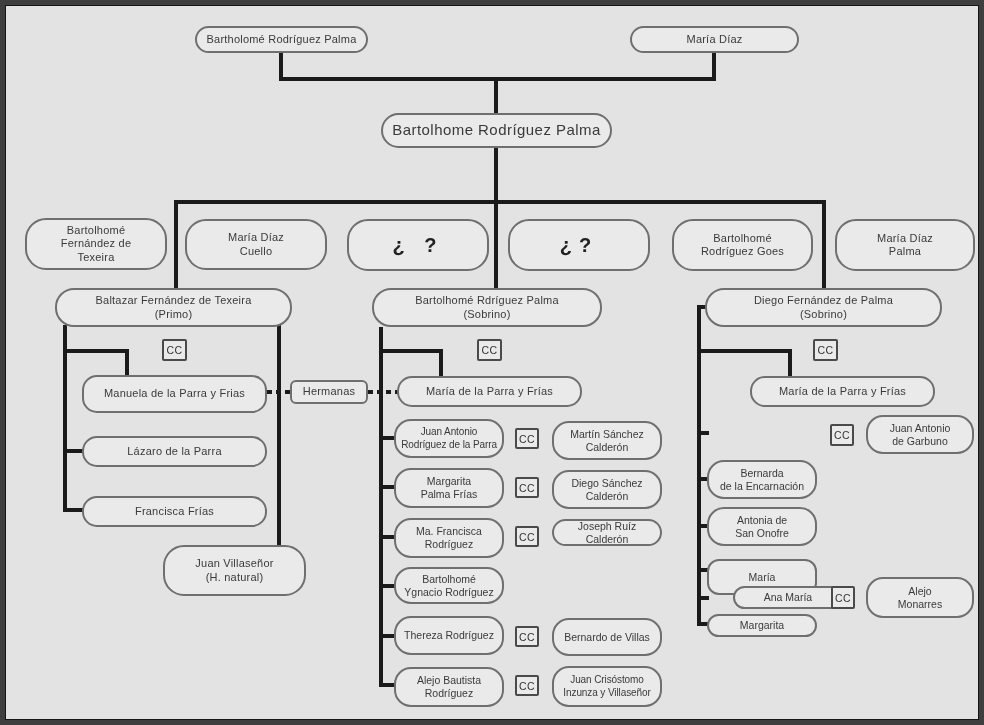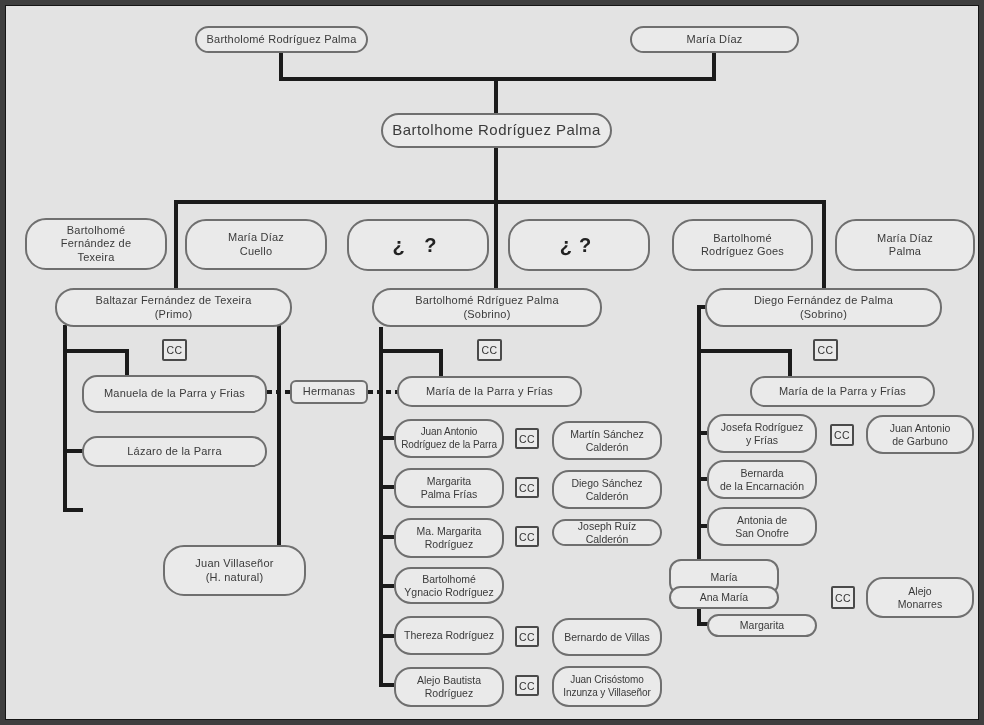--- a/index.html
+++ b/index.html
@@ -104,30 +104,31 @@
   <div class="n" style="left:700px;top:283px;width:237px;height:39px;border-radius:19px">Diego Fernández de Palma
 (Sobrino)</div>
 
   <div class="cc" style="left:157px;top:334px;width:25px;height:22px">CC</div>
   <div class="cc" style="left:472px;top:334px;width:25px;height:22px">CC</div>
   <div class="cc" style="left:808px;top:334px;width:25px;height:22px">CC</div>
 
   <div class="n" style="left:77px;top:370px;width:185px;height:38px;border-radius:15px">Manuela de la Parra y Frias</div>
   <div class="n rect" style="left:285px;top:375px;width:78px;height:24px">Hermanas</div>
   <div class="n" style="left:77px;top:431px;width:185px;height:31px;border-radius:15px">Lázaro de la Parra</div>
+  <div class="n" style="left:77px;top:491px;width:185px;height:31px;border-radius:15px">Francisca Frías</div>
   <div class="n" style="left:158px;top:540px;width:143px;height:51px;border-radius:21px">Juan Villaseñor
 (H. natural)</div>
 
   <div class="n" style="left:392px;top:371px;width:185px;height:31px;border-radius:15px">María de la Parra y Frías</div>
 
   <div class="n xs" style="left:389px;top:414px;width:110px;height:39px">Juan Antonio
 Rodríguez de la Parra</div>
   <div class="n sm" style="left:389px;top:463px;width:110px;height:40px">Margarita
 Palma Frías</div>
-  <div class="n sm" style="left:389px;top:513px;width:110px;height:40px">Ma. Margarita
+  <div class="n sm" style="left:389px;top:513px;width:110px;height:40px">Ma. Francisca
 Rodríguez</div>
   <div class="n sm" style="left:389px;top:562px;width:110px;height:37px">Bartolhomé
 Ygnacio Rodríguez</div>
   <div class="n sm" style="left:389px;top:611px;width:110px;height:39px">Thereza Rodríguez</div>
   <div class="n sm" style="left:389px;top:662px;width:110px;height:40px">Alejo Bautista
 Rodríguez</div>
 
   <div class="cc" style="left:510px;top:423px;width:24px;height:21px">CC</div>
   <div class="cc" style="left:510px;top:472px;width:24px;height:21px">CC</div>
   <div class="cc" style="left:510px;top:521px;width:24px;height:21px">CC</div>
@@ -139,28 +140,26 @@
   <div class="n sm" style="left:547px;top:465px;width:110px;height:39px">Diego Sánchez
 Calderón</div>
   <div class="n sm" style="left:547px;top:514px;width:110px;height:27px">Joseph Ruíz
 Calderón</div>
   <div class="n sm" style="left:547px;top:613px;width:110px;height:38px">Bernardo de Villas</div>
   <div class="n xs" style="left:547px;top:661px;width:110px;height:41px">Juan Crisóstomo
 Inzunza y Villaseñor</div>
 
   <div class="n" style="left:745px;top:371px;width:185px;height:31px;border-radius:15px">María de la Parra y Frías</div>
 
-  <div class="n sm" style="left:702px;top:409px;width:110px;height:39px">Josefa Rodríguez
-y Frías</div>
   <div class="n sm" style="left:702px;top:455px;width:110px;height:39px">Bernarda
 de la Encarnación</div>
   <div class="n sm" style="left:702px;top:502px;width:110px;height:39px">Antonia de
 San Onofre</div>
-  <div class="n sm" style="left:664px;top:554px;width:110px;height:36px;border-radius:12px">María</div>
-  <div class="n sm" style="left:664px;top:581px;width:110px;height:23px;border-radius:12px">Ana María</div>
+  <div class="n sm" style="left:702px;top:554px;width:110px;height:36px;border-radius:12px">María</div>
+  <div class="n sm" style="left:728px;top:581px;width:110px;height:23px;border-radius:12px">Ana María</div>
   <div class="n sm" style="left:702px;top:609px;width:110px;height:23px;border-radius:12px">Margarita</div>
 
   <div class="cc" style="left:825px;top:419px;width:24px;height:22px">CC</div>
   <div class="cc" style="left:826px;top:581px;width:24px;height:23px">CC</div>
 
   <div class="n sm" style="left:861px;top:410px;width:108px;height:39px">Juan Antonio
 de Garbuno</div>
   <div class="n sm" style="left:861px;top:572px;width:108px;height:41px">Alejo
 Monarres</div>
 

